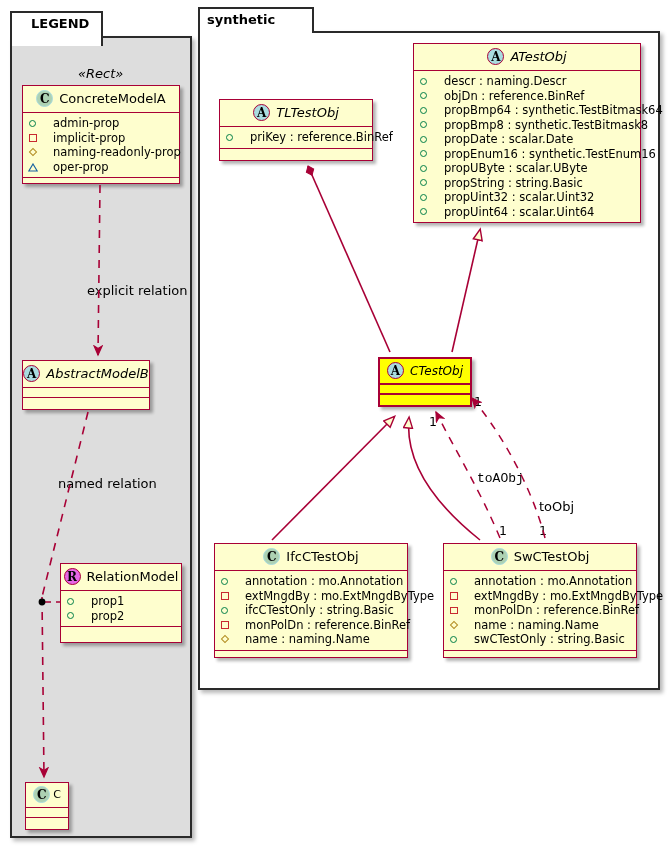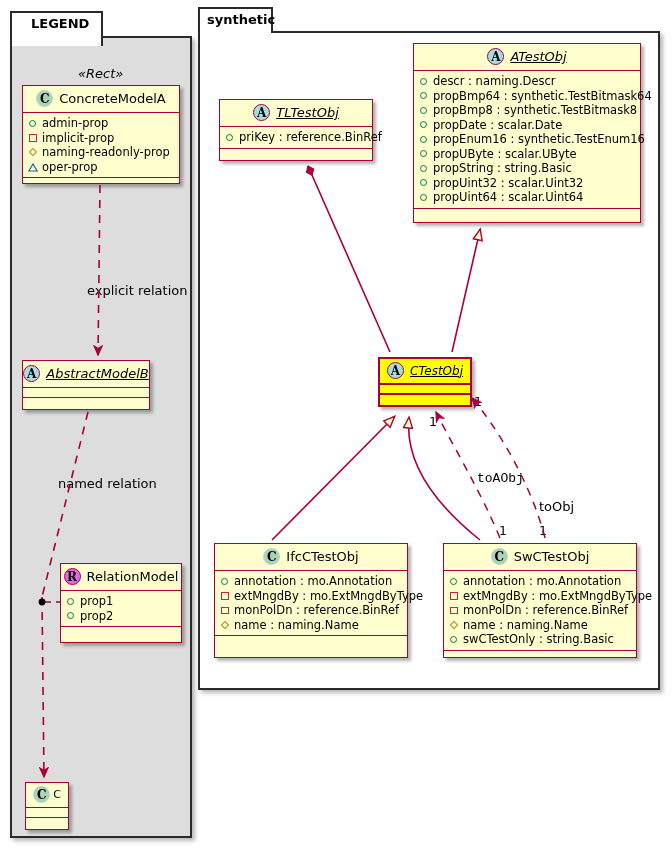--- a/index.html
+++ b/index.html
@@ -76,31 +76,31 @@
     align-items: center;
     justify-content: center;
     gap: 6px;
     padding: 4px 8px 5px 8px;
     border-bottom: 1.5px solid #A80036;
     font-size: 13px;
     color: #000000;
     white-space: nowrap;
   }
   .cls-title .tname { font-weight: normal; }
-  .cls.abstract .cls-title .tname { font-style: italic; text-decoration: underline; }
+  .cls.abstract .cls-title .tname { font-style: italic; }
   .cls-members {
     padding: 3px 5px 3px 5px;
     border-bottom: 1.5px solid #A80036;
   }
   .cls-members.empty { padding: 0; height: 9px; }
   .cls-footer { height: 9px; }
   .member {
     display: flex;
     align-items: center;
-    gap: 4px;
+    gap: 15px;
     font-size: 11.5px;
     line-height: 14.5px;
     color: #000000;
     white-space: nowrap;
   }
 
   
   .badge {
     display: inline-block;
     width: 17px; height: 17px;
@@ -264,40 +264,44 @@
       <span class="tname" style="font-size:11px;">C</span>
     </div>
     <div class="cls-members empty"></div>
     <div class="cls-footer"></div>
   </div>
 
   <div class="edge-label" style="left:87px; top:283px;">explicit relation</div>
   <div class="edge-label" style="left:58px; top:468px;margin-top:8px;">named relation</div>
 
   <div class="frame pkg" style="left:198px; top:31px; width:462px; height:659px;"></div>
-  <div class="frame-tab" style="left:198px; top:7px; width:75px; height:26px;">
+  <div class="frame-tab" style="left:198px; top:7px; width:116px; height:26px;">
     <span>synthetic</span>
     <svg class="corner" width="16" height="26" viewBox="0 0 16 26">
       <path d="M 0 0 L 15 13 L 15 26 L 0 26 Z" fill="#ffffff" stroke="none"></path>
       <path d="M 0 0 L 15 13 L 15 26" fill="none" stroke="#2a2a2a" stroke-width="2"></path>
     </svg>
   </div>
 
   <div class="cls abstract" style="left:413px; top:43px; width:228px; height:180px;">
     <div class="cls-title">
       <span class="badge A">A</span>
       <span class="tname">ATestObj</span>
     </div>
     <div class="cls-members">
       <div class="member">
           <span class="vis circle"></span>
           <span>descr : naming.Descr</span>
         </div>
       <div class="member">
           <span class="vis circle"></span>
+          <span>objDn : reference.BinRef</span>
+        </div>
+      <div class="member">
+          <span class="vis circle"></span>
           <span>propBmp64 : synthetic.TestBitmask64</span>
         </div>
       <div class="member">
           <span class="vis circle"></span>
           <span>propBmp8 : synthetic.TestBitmask8</span>
         </div>
       <div class="member">
           <span class="vis circle"></span>
           <span>propDate : scalar.Date</span>
         </div>
@@ -354,20 +358,24 @@
       <span class="tname">IfcCTestObj</span>
     </div>
     <div class="cls-members">
       <div class="member">
           <span class="vis circle"></span>
           <span>annotation : mo.Annotation</span>
         </div>
       <div class="member">
           <span class="vis square"></span>
           <span>extMngdBy : mo.ExtMngdByType</span>
+        </div>
+      <div class="member">
+          <span class="vis circle"></span>
+          <span>ifcCTestOnly : string.Basic</span>
         </div>
       <div class="member">
           <span class="vis square"></span>
           <span>monPolDn : reference.BinRef</span>
         </div>
       <div class="member">
           <span class="vis diamond"></span>
           <span>name : naming.Name</span>
         </div>
     </div>

